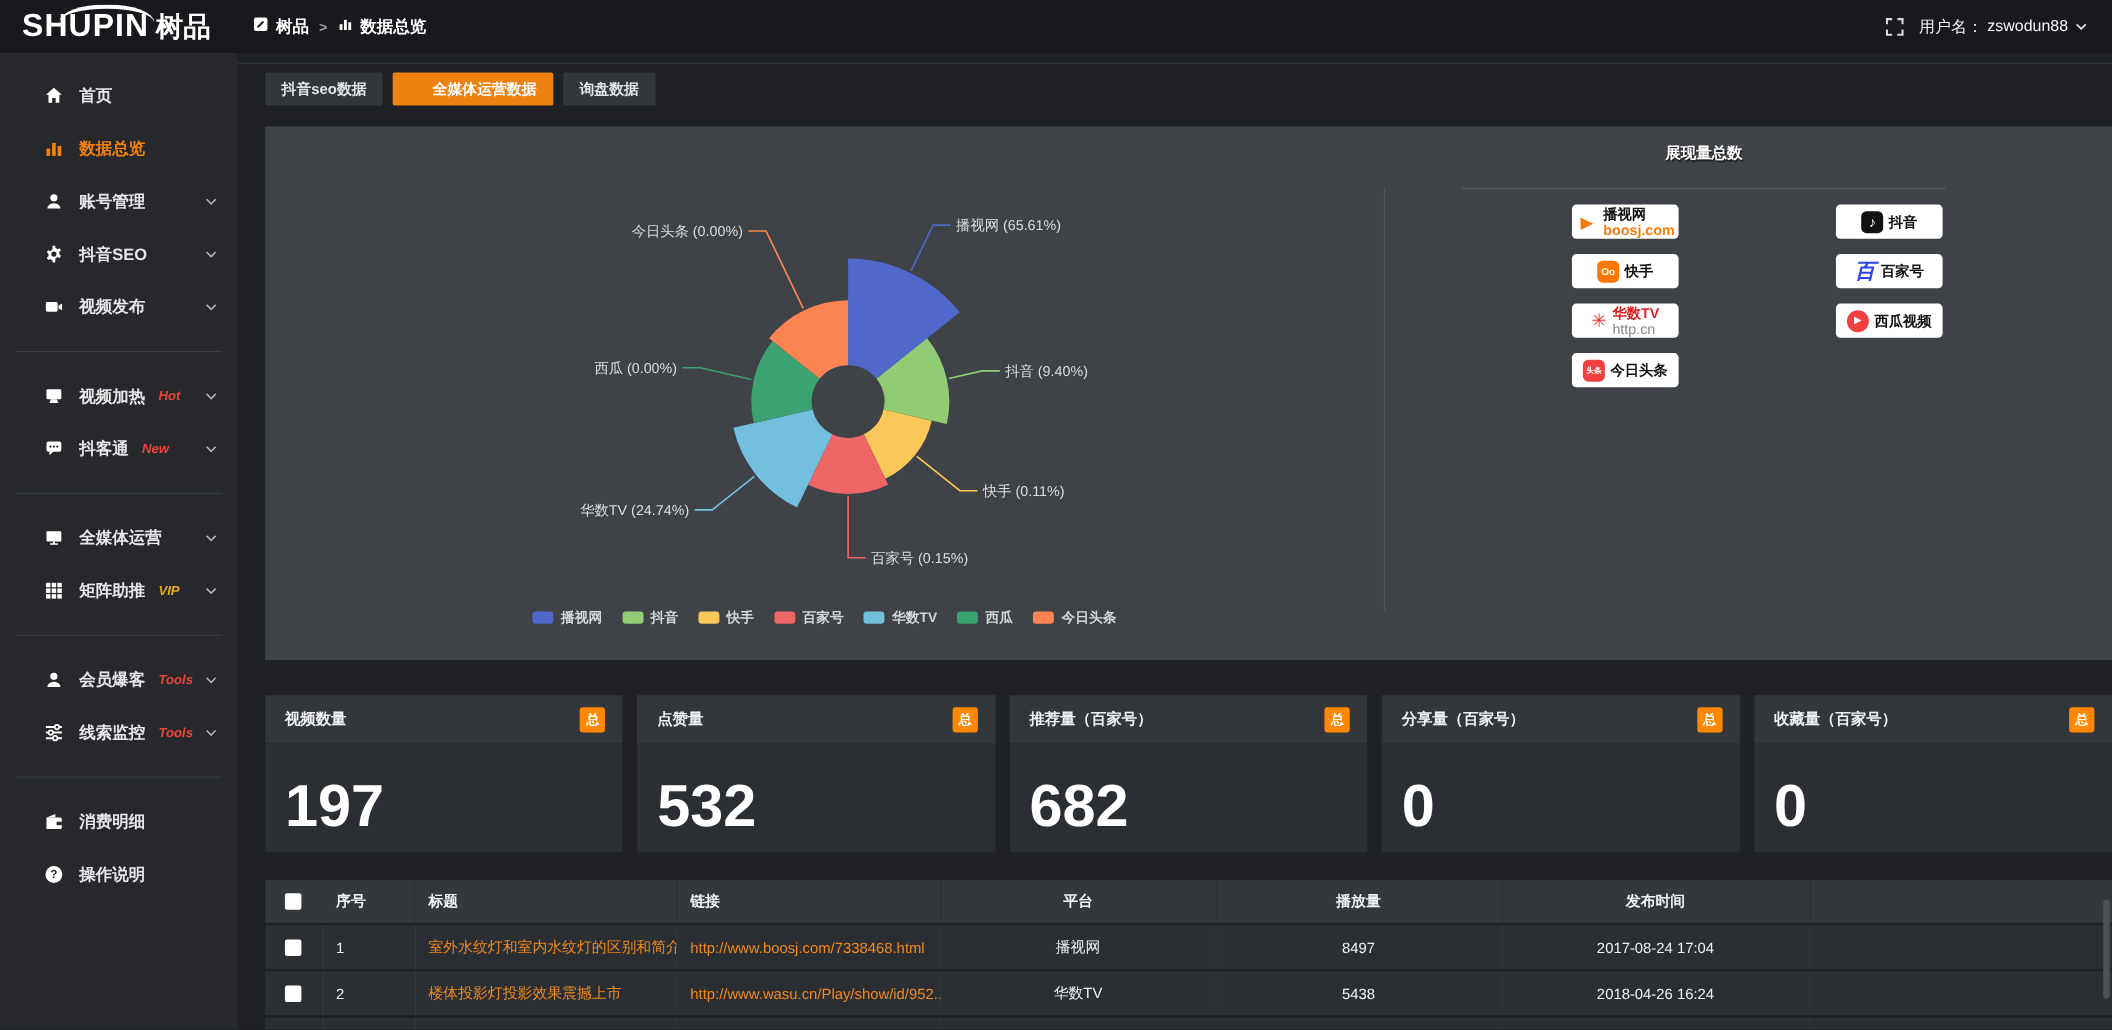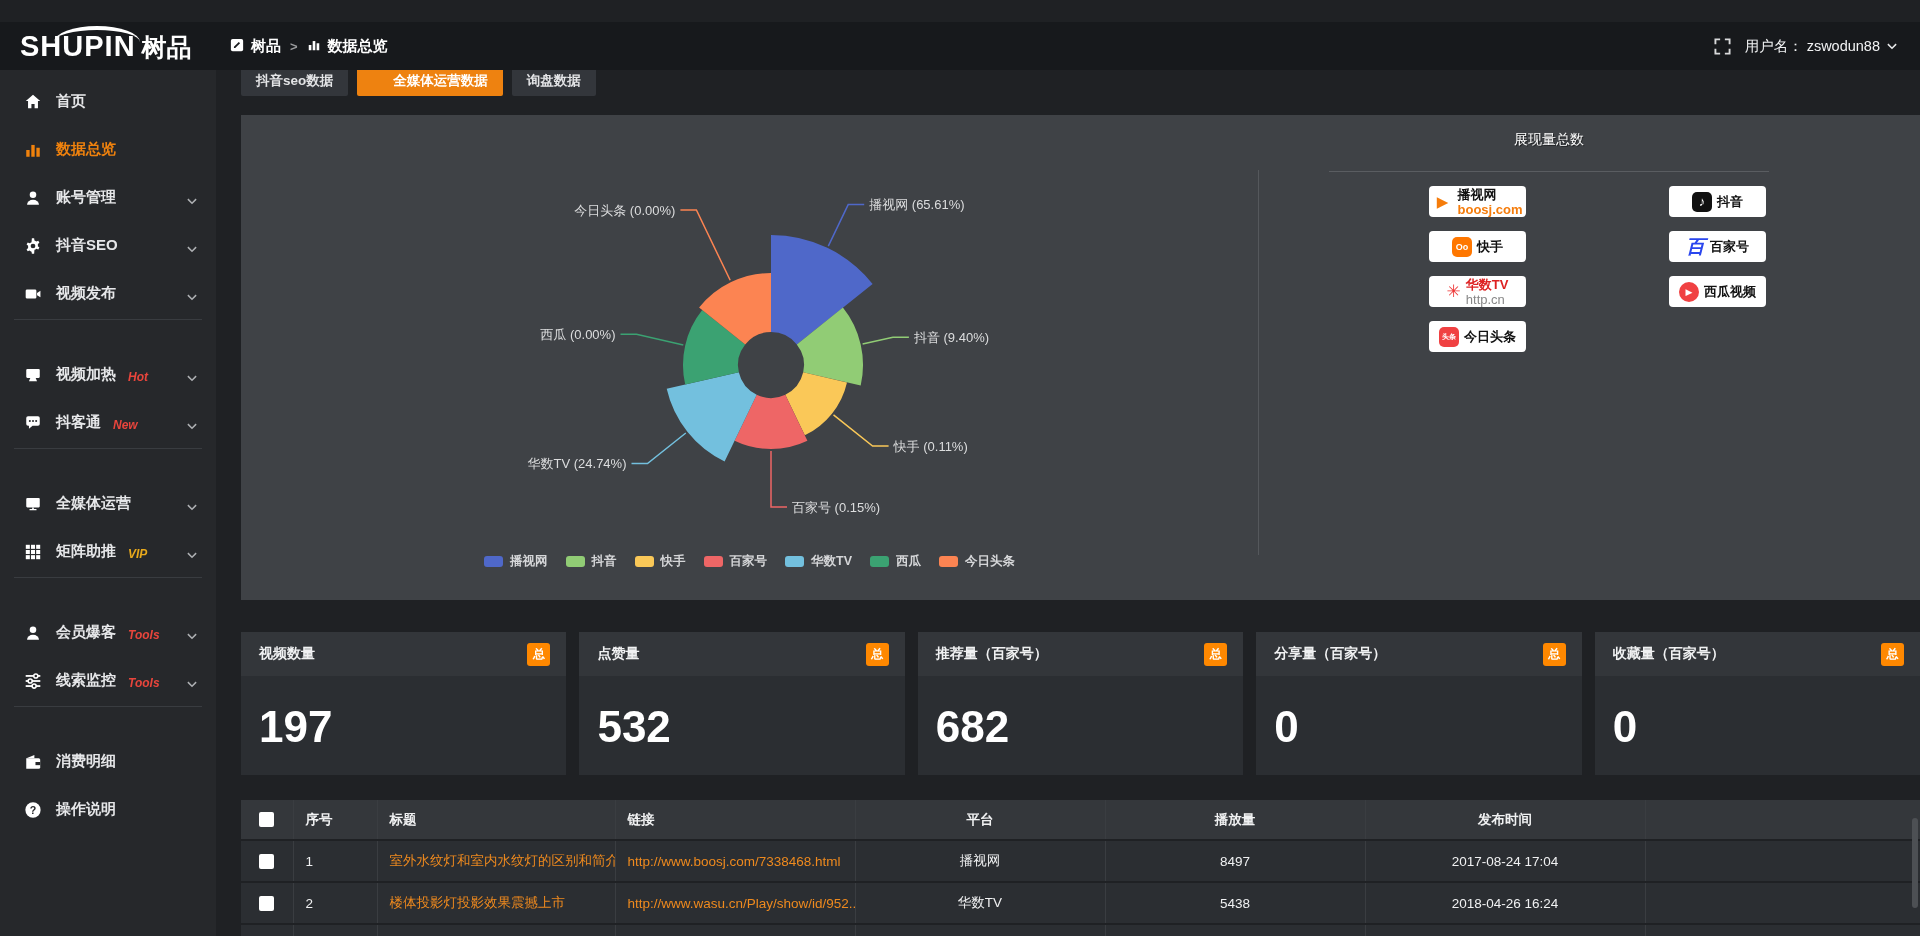--- a/index.html
+++ b/index.html
@@ -1,36 +1,36 @@
 <!DOCTYPE html>
 <html><head>
 <meta charset="utf-8">
 <style>
   * { margin:0; padding:0; box-sizing:border-box; }
   html,body { width:1920px; height:936px; overflow:hidden; background:#1f2124;
     font-family:"Liberation Sans","DejaVu Sans",sans-serif; }
   .app { position:relative; width:1920px; height:936px; background:#1f2124; color:#e8e9ea; overflow:hidden; }
 
   
-  .topbar { position:absolute; left:0; top:0; width:1920px; height:48px; background:#17191c; z-index:5;margin-top:22px; }
+  .topbar { position:absolute; left:0; top:0; width:1920px; height:48px; background:#17191c; z-index:5; }
   .logo { position:absolute; left:20px; top:6px; display:flex; align-items:flex-end; color:#fff; }
   .logo .arc { position:absolute; left:34px; top:-2px; width:86px; height:16px;
     border-top:4px solid #fff; border-radius:50% 50% 0 0 / 100% 100% 0 0; }
   .logo .en { font-size:29px; font-weight:800; letter-spacing:1px; line-height:36px; }
   .logo .cn { font-size:25px; font-weight:800; margin-left:6px; line-height:34px; }
   .breadcrumb { position:absolute; left:230px; top:0; height:48px; display:flex; align-items:center; gap:7px;
     font-size:15px; font-weight:700; color:#fff; }
   .breadcrumb .sep { color:#9a9b9d; font-size:13px; margin:0 2px; }
   .topbar-right { position:absolute; right:22px; top:0; height:48px; display:flex; align-items:center; gap:14px; }
   .username { font-size:14.5px; color:#f2f3f4; display:flex; align-items:center; gap:4px; }
 
   
   .sidebar { position:absolute; left:0; top:48px; width:216px; height:888px; background:#26282b; z-index:4; }
   .menu { list-style:none; padding-top:15px; }
-  .menu li.item { height:48px; display:flex; align-items:flex-end; padding:0 18px 0 24px; cursor:pointer; }
+  .menu li.item { height:48px; display:flex; align-items:center; padding:0 18px 0 40px; cursor:pointer; }
   .menu li.item .lbl { font-size:15px; font-weight:600; color:#e6e7e9; margin-left:14px; }
   .menu li.item.active .lbl { color:#f0820d; }
   .menu li.item .mbadge { font-size:12px; font-weight:700; font-style:italic; margin-left:12px; }
   .menu li.item .spacer { flex:1; }
   .menu li.sep { height:1px; background:#393c40; margin:16px 14px; }
 
   
   .content { position:absolute; left:216px; top:48px; width:1704px; height:888px; padding:0 25px; }
   .content .hline { position:absolute; left:0; top:9px; width:1704px; height:1px; background:#34373b; }
   .tabs { position:absolute; left:25px; top:18px; display:flex; gap:9px; }
@@ -44,21 +44,21 @@
   .legend { position:absolute; left:0; bottom:30px; width:1017px; display:flex; justify-content:center;
     align-items:center; gap:18px; }
   .legend .litem { display:flex; align-items:center; gap:7px; cursor:pointer; }
   .legend .chip { width:19px; height:11px; border-radius:3px; }
   .legend .ltxt { font-size:12.5px; color:#d5d6d8; font-weight:600; }
   .v-divider { position:absolute; left:1017px; top:55px; height:385px; width:1px; background:#55585c; }
   .stats-zone { position:absolute; left:1018px; top:0; width:661px; height:485px; }
   .stats-inner { position:absolute; left:70px; top:0; width:440px; }
   .big-number { margin-top:58px; text-align:center; font-size:58px; font-weight:800; color:#fff;
     text-shadow:2px 2px 0 #a9abae, 4px 5px 4px rgba(0,0,0,.45); letter-spacing:2px; }
-  .big-label { margin-top:16px; text-align:center; font-size:14px; font-weight:400; color:#fff;
+  .big-label { margin-top:16px; text-align:center; font-size:14px; font-weight:700; color:#fff;
     text-shadow:1px 1px 0 rgba(0,0,0,.5); }
   .stats-hr { margin-top:22px; height:1px; background:#5a5d61; border:none; }
   .platforms-label { margin-top:26px; font-size:15px; font-weight:700; color:#f2f3f4; }
   .platform-grid { margin-top:14px; margin-left:100px; display:grid; grid-template-columns:97px 97px;
     column-gap:143px; row-gap:14px; }
   .pbadge { height:31px; background:#fff; border-radius:4px; display:flex; align-items:center;
     justify-content:center; gap:5px; padding:0 5px; }
   .pbadge .ic { flex:none; display:flex; align-items:center; justify-content:center; }
   .pbadge .pt { display:flex; flex-direction:column; line-height:1; }
   .pbadge .pt b { font-size:13px; color:#111; font-weight:800; }
@@ -78,21 +78,21 @@
 
   
   .cards { position:absolute; left:25px; top:584px; width:1679px; display:flex; gap:13px; }
   .card { flex:1; }
   .card .chead { height:44px; background:#33363a; display:flex; align-items:center;
     justify-content:space-between; padding:0 16px 0 18px; }
   .card .ctitle { font-size:14px; font-weight:700; color:#f0f1f2; }
   .card .cbadge { width:23px; height:23px; background:#f80; color:#fff; font-size:12px; font-weight:700;
     border-radius:3px; display:flex; align-items:center; justify-content:center; }
   .card .cbody { height:99px; background:#2b2e32; padding:26px 18px 0; }
-  .card .cvalue { font-size:44px; font-weight:700; color:#fff; }
+  .card .cvalue { font-size:54px; font-weight:700; color:#fff; }
 
   
   .table-wrap { position:absolute; left:25px; top:752px; width:1679px; }
   table { width:100%; border-collapse:collapse; table-layout:fixed; }
   th, td { height:40px; font-size:13.5px; color:#f0f1f2; border-right:1px solid #3a3d41;
     border-bottom:2px solid #1f2124; padding:0 12px; overflow:hidden; white-space:nowrap; }
   th:last-child, td:last-child { border-right:none; }
   thead th { background:#34373b; font-weight:700; text-align:left; }
   tbody td { background:#2b2e32; height:42px; }
   .al-c { text-align:center !important; }

